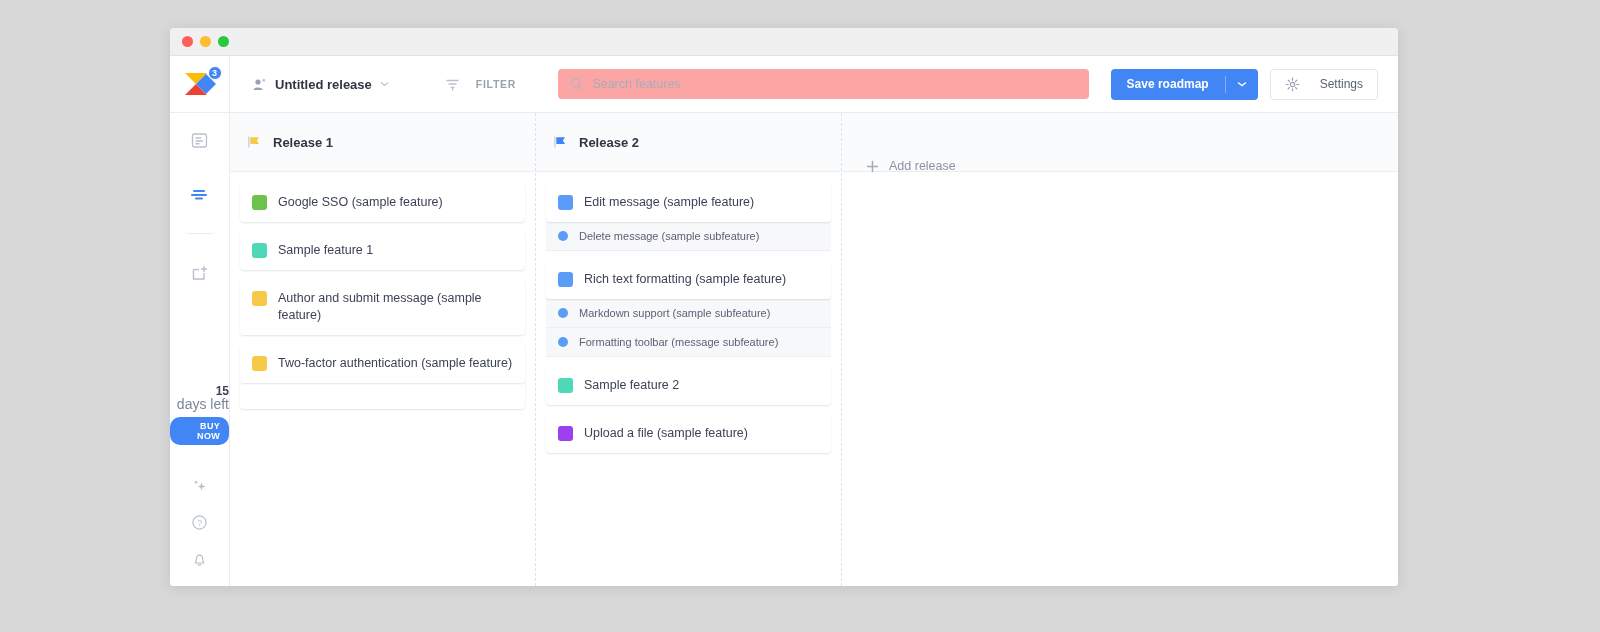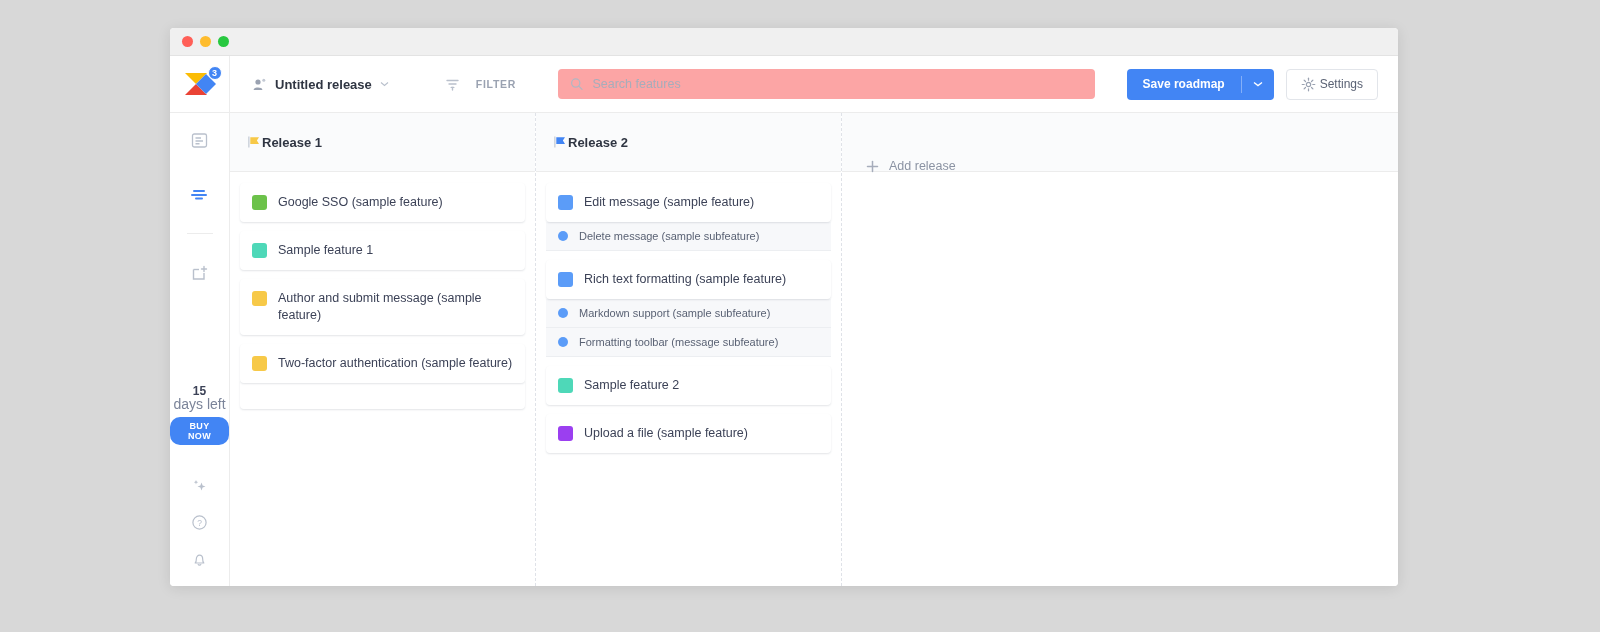--- a/index.html
+++ b/index.html
@@ -64,21 +64,21 @@
     border: 1.5px solid #fff;
   }
   .side-icon {
     width: 100%; height: 54px;
     display: flex; align-items: center; justify-content: center;
     cursor: pointer;
   }
   .side-divider { width: 26px; height: 1px; background: #ececec; margin: 12px 0; }
   #trial-block {
     margin-top: auto;
-    text-align: center;
+    text-align: right;
     padding-bottom: 4px;
   }
   #days-num { font-size: 12px; font-weight: bold; color: #3c4257; line-height: 14px; }
   #days-label { font-size: 14px; color: #7b8499; line-height: 13px; }
   #buy-now {
     display: inline-block;
     margin-top: 6px;
     background: #4285f4;
     color: #fff;
     font-size: 9px;
@@ -145,21 +145,21 @@
   #save-caret {
     border-left: 1px solid rgba(255,255,255,0.35);
     padding: 0 11px;
     height: 17px;
     display: flex; align-items: center;
   }
   #settings-btn {
     height: 31px;
     border: 1px solid #e2e5ea;
     border-radius: 4px;
-    display: flex; align-items: center; gap: 4px;
+    display: flex; align-items: center; gap: 20px;
     padding: 0 14px;
     cursor: pointer;
   }
   #settings-label { font-size: 12px; color: #5a6274; }
 
   
   #board { flex: 1; display: flex; min-height: 0; background: #fff; }
   .column {
     width: 306px;
     flex: 0 0 306px;
@@ -168,20 +168,21 @@
     min-height: 0;
   }
   #add-column { flex: 1; border-right: none; }
   .col-header {
     height: 59px;
     flex: 0 0 59px;
     background: #fafbfc;
     border-bottom: 1px solid #ececec;
     display: flex; align-items: center;
     padding-left: 16px;
+    gap: 11px;
   }
   .col-title { font-size: 13px; font-weight: bold; color: #2f3542; }
   .col-body { flex: 1; padding: 11px 10px 0 10px; overflow: hidden; }
   #add-release-btn {
     display: flex; align-items: flex-end; gap: 10px;
     padding-left: 24px;
     cursor: pointer;
     margin-top: 48px;
   }
   #add-release-label { font-size: 12.5px; color: #8b93a3; }

